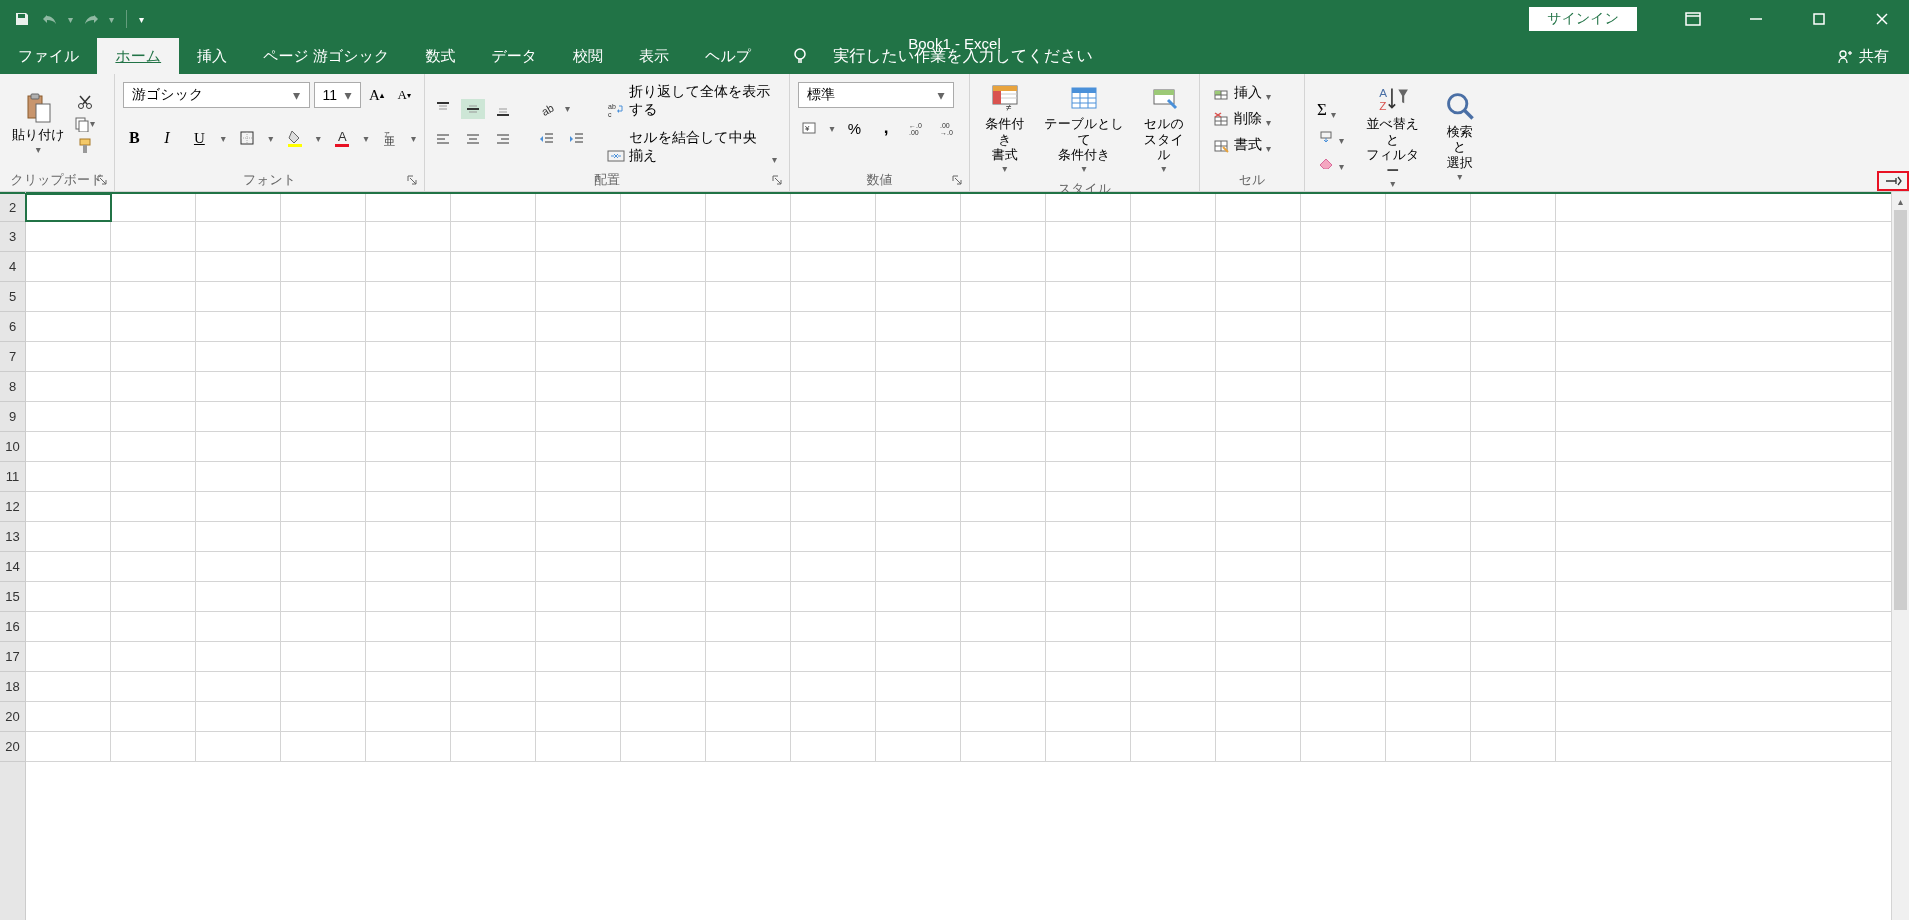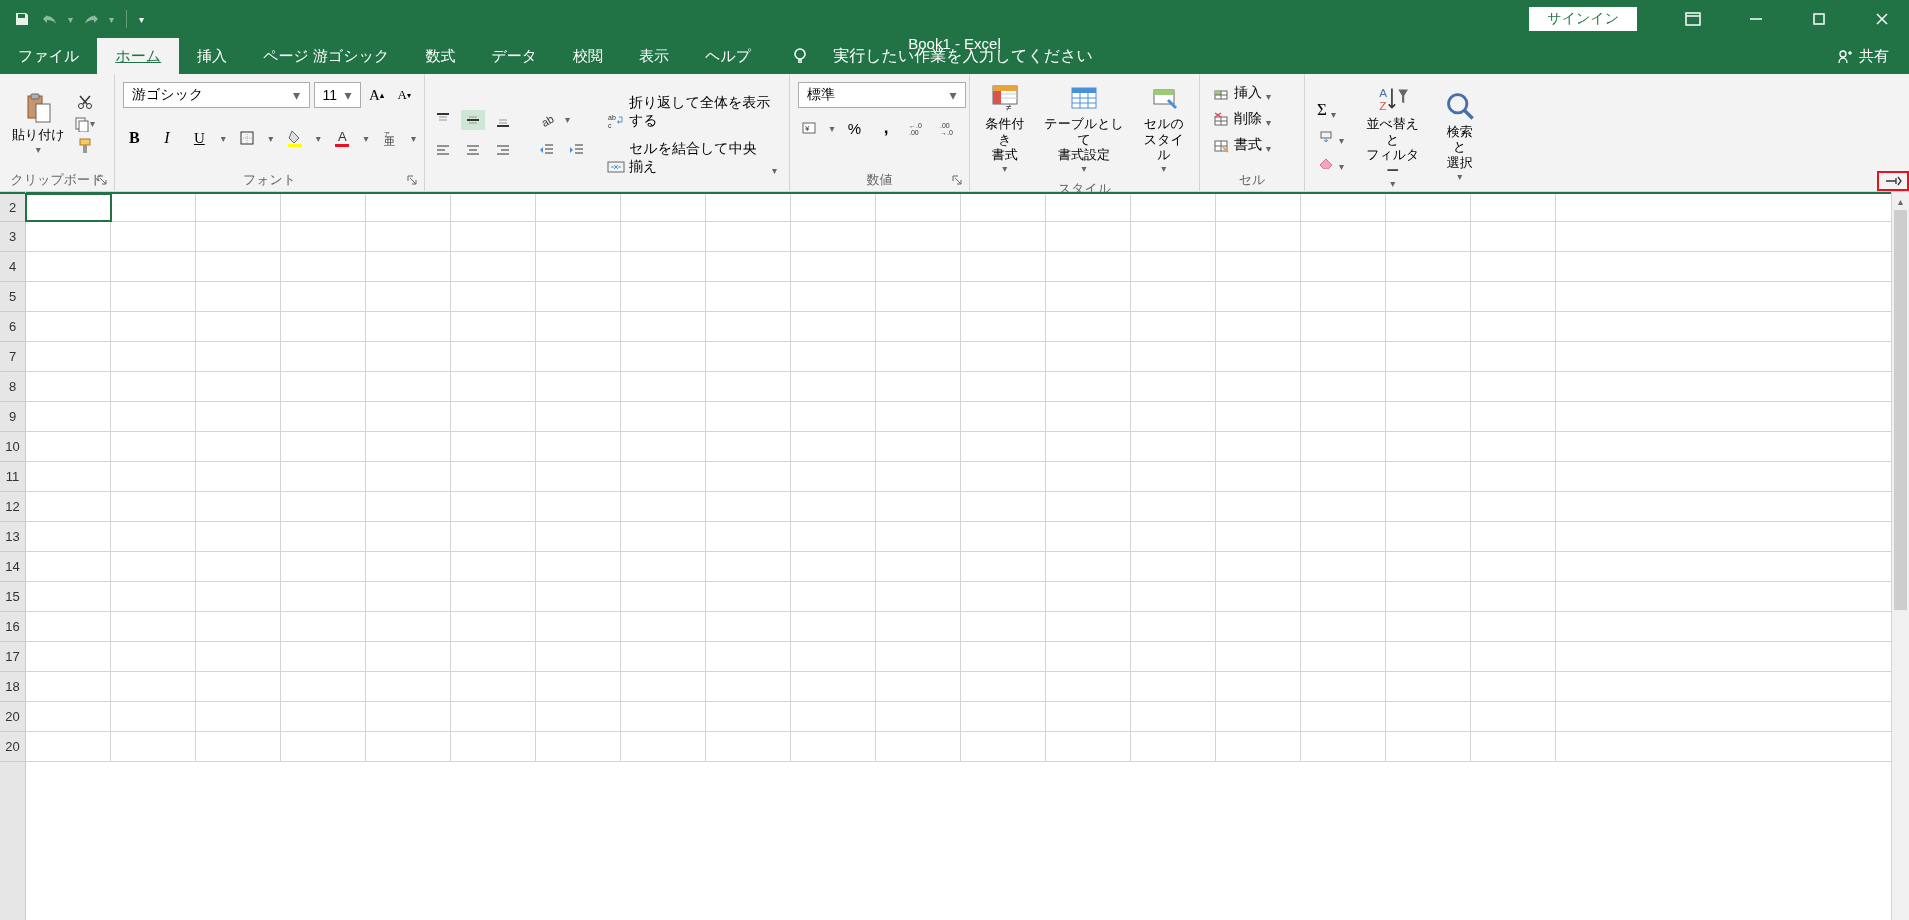--- a/index.html
+++ b/index.html
@@ -340,25 +340,33 @@
               <svg width="18" height="16" viewBox="0 0 18 16">
                 <rect x="1" y="3" width="16" height="10" fill="none" stroke="#666"></rect>
                 <path d="M4 8h3M11 8h3M7 6l2 2-2 2M11 6l-2 2 2 2" fill="none" stroke="#4a90d9"></path>
               </svg>
             </span>
           <span>セルを結合して中央揃え</span>
           <span class="dd-arrow">▾</span>
         </div>
       </div>
     </div>
+    <div class="group-label">
+        <span>配置</span>
+      <span class="dialog-launcher">
+          <svg width="12" height="12" viewBox="0 0 12 12">
+            <path d="M2 2h5M2 2v5M4 4l6 6M10 6v4h-4" fill="none" stroke="#666"></path>
+          </svg>
+        </span>
+    </div>
   </div>
 
   <div class="group" style="width:180px">
     <div class="group-body col" style="gap:10px;align-items:stretch;padding:4px 8px">
-      <div class="combo" style="width:168px">
+      <div class="combo" style="width:156px">
           <span>標準</span>
           <span class="dd">▾</span>
         </div>
       <div class="row" style="gap:8px">
         <span class="small-btn">
             <svg width="18" height="16" viewBox="0 0 18 16">
               <rect x="2" y="3" width="12" height="10" fill="#fff" stroke="#666"></rect>
               <text x="4" y="11" font-size="8" fill="#333">¥</text>
             </svg>
           </span>
@@ -407,21 +415,21 @@
       <div class="big-btn">
         <svg class="icon-lg" width="32" height="32" viewBox="0 0 32 32">
             <rect x="4" y="6" width="24" height="20" fill="#fff" stroke="#4a90d9"></rect>
             <rect x="4" y="6" width="24" height="5" fill="#4a90d9"></rect>
             <line x1="12" y1="6" x2="12" y2="26" stroke="#4a90d9"></line>
             <line x1="20" y1="6" x2="20" y2="26" stroke="#4a90d9"></line>
             <line x1="4" y1="16" x2="28" y2="16" stroke="#4a90d9"></line>
             <line x1="4" y1="21" x2="28" y2="21" stroke="#4a90d9"></line>
           </svg>
         <span style="white-space:pre-line;text-align:center;line-height:1.2">テーブルとして
-書式設定</span>
+条件付き</span>
           <span class="dd-arrow">▾</span>
       </div>
       <div class="big-btn">
         <svg class="icon-lg" width="32" height="32" viewBox="0 0 32 32">
             <rect x="6" y="8" width="20" height="14" fill="#fff" stroke="#666"></rect>
             <rect x="6" y="8" width="20" height="5" fill="#9cc977"></rect>
             <path d="M20 18l8 8" stroke="#4a90d9" stroke-width="3"></path>
           </svg>
         <span style="white-space:pre-line;text-align:center;line-height:1.2">セルの
 スタイル</span>

